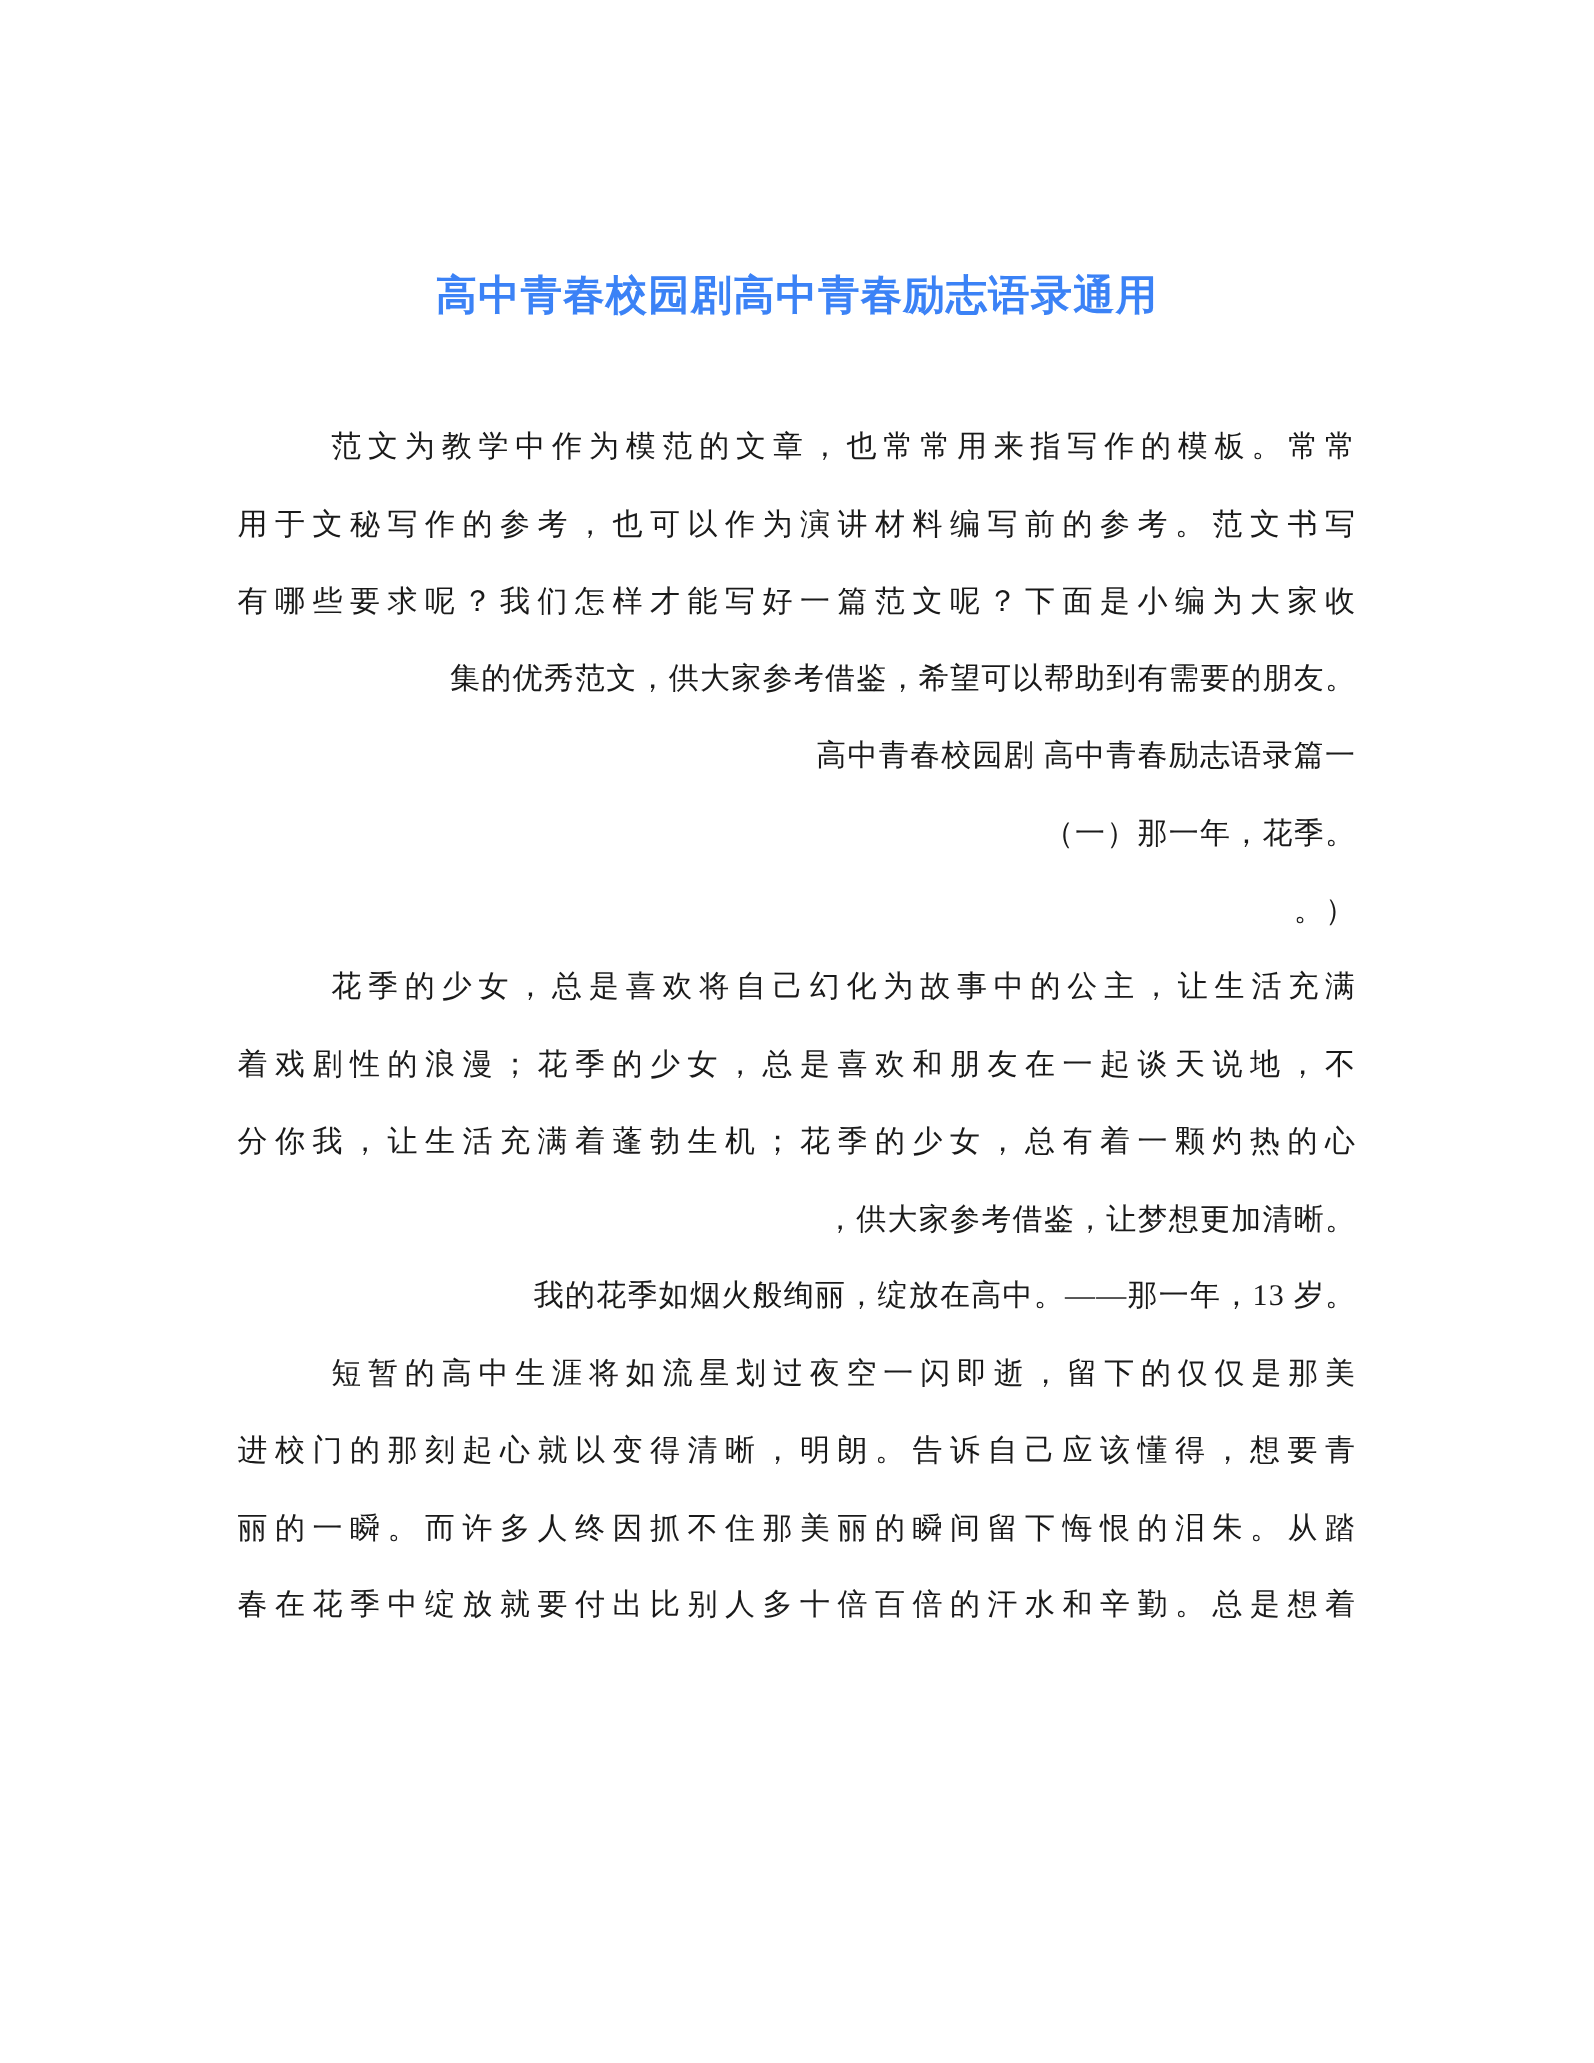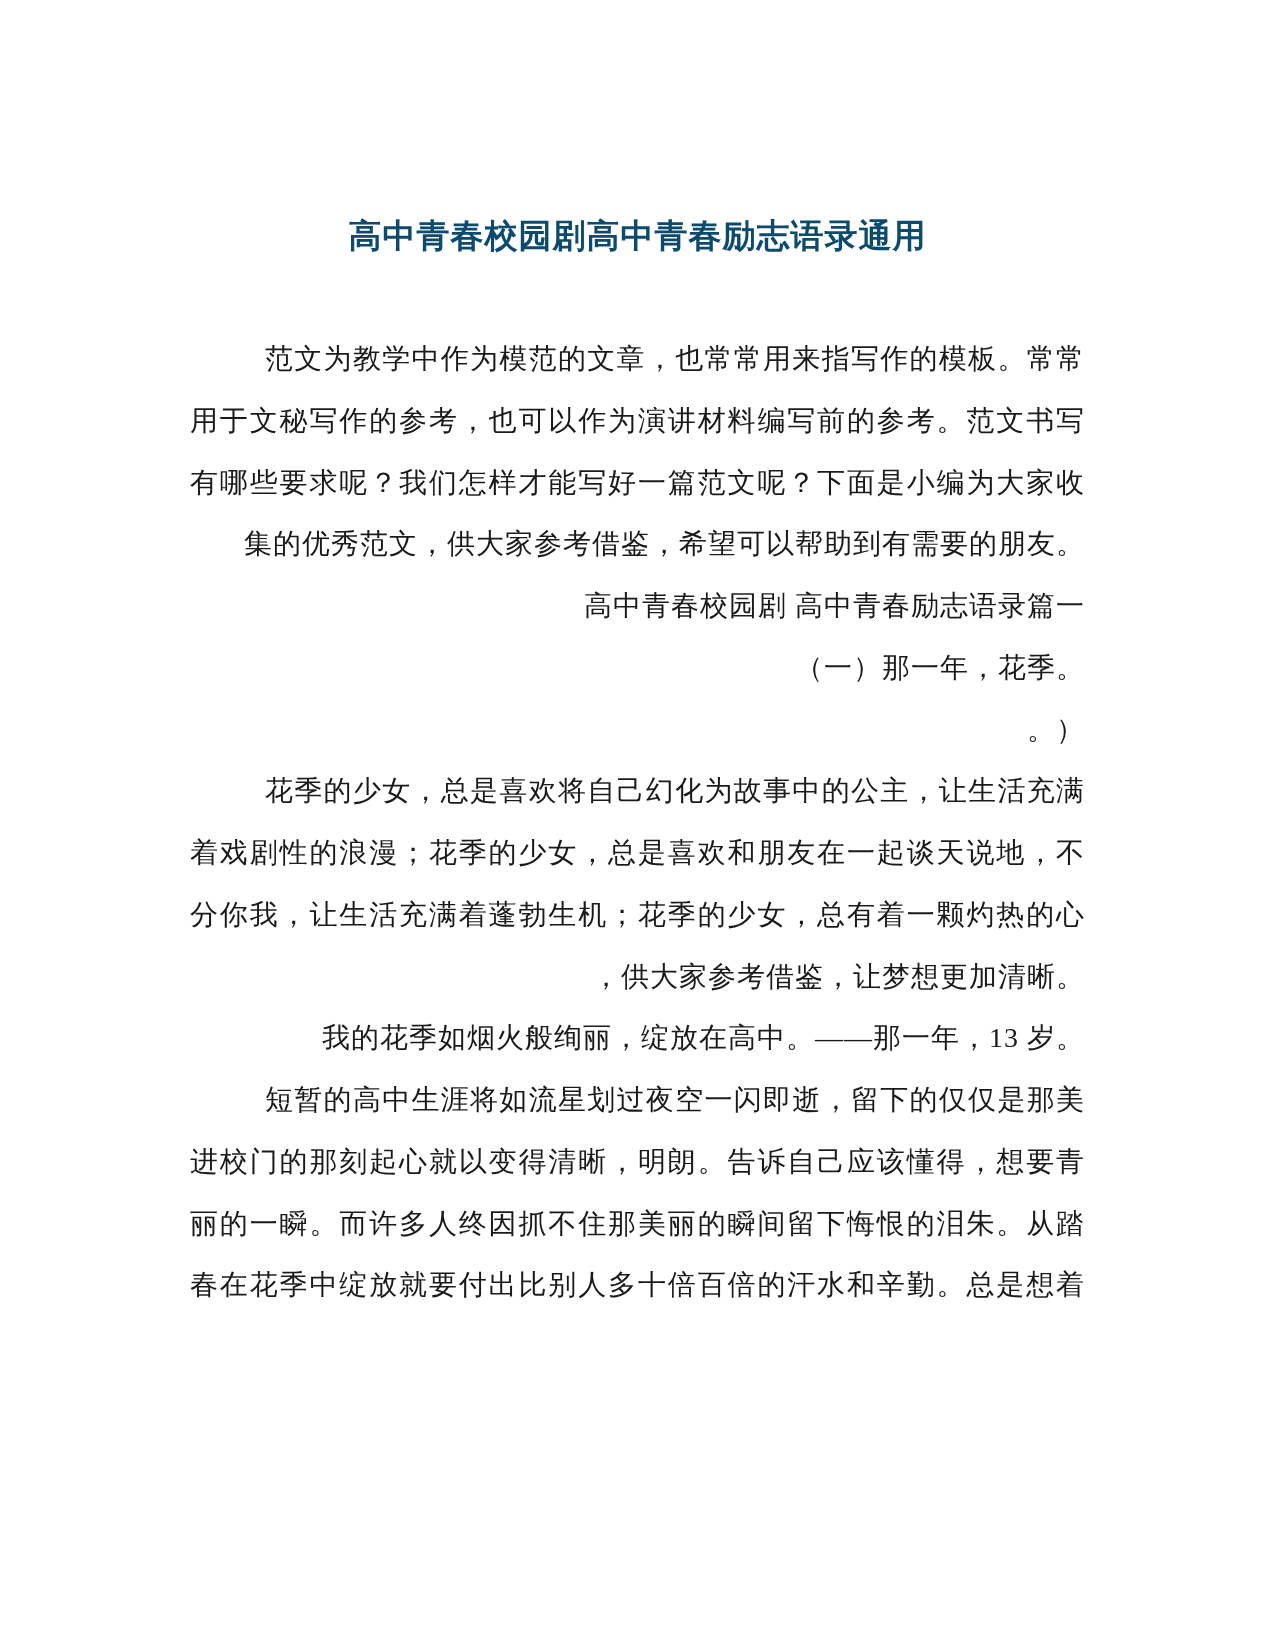--- a/index.html
+++ b/index.html
@@ -20,28 +20,28 @@
     position: absolute;
     top: 213px;
     left: 0;
     width: 100%;
     text-align: center;
     font-family: "Liberation Sans", "DejaVu Sans", sans-serif;
     font-weight: 700;
     font-size: 33px;
     line-height: 46px;
     letter-spacing: 1px;
-    color: #0c4a6e;
+    color: #3b82f6;
   }
   .doc-body {
     position: absolute;
     top: 328px;
     left: 190px;
     width: 895px;
-    font-size: 28px;
+    font-size: 24px;
     letter-spacing: 1px;
     color: #1a1a1a;
   }
   .line {
     height: 61.75px;
     line-height: 61.75px;
     white-space: nowrap;
     text-align: right;
   }
   .line.justify {

